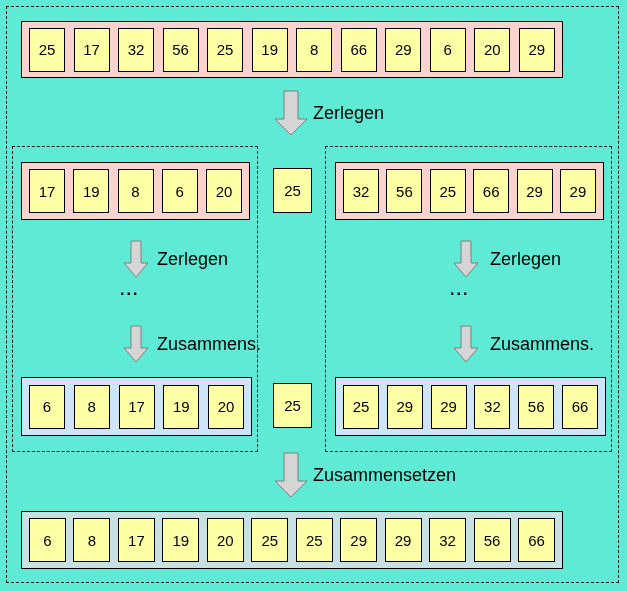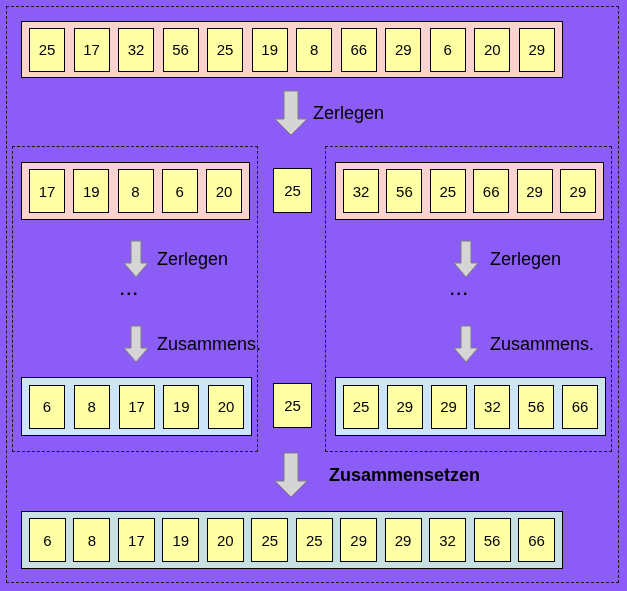--- a/index.html
+++ b/index.html
@@ -6,21 +6,21 @@
     --unsorted-bg:#fbd3ce;
     --sorted-bg:#cee5f9;
     --final-bg:#c9e0e2;
     --cell-bg:#ffffa5;
     --cell-border:#000000;
     --arrow-fill:#d5d5d5;
     --arrow-stroke:#7f7f7f;
   }
   html,body{margin:0;padding:0;background:#fff;}
   .stage{
-    position:relative;width:627px;height:591px;background:#8b5cf6;
+    position:relative;width:627px;height:591px;background:#5eead4;
     font-family:"Liberation Sans", sans-serif;color:#000;overflow:hidden;
   }
   .abs{position:absolute;box-sizing:border-box;}
   .dashed{border:1px dashed #1a1a1a;background:transparent;}
   .bar{
     display:flex;align-items:center;justify-content:space-between;
     padding:0 7px;border:1px solid #000;
   }
   .bar.unsorted{background:var(--unsorted-bg);}
   .bar.sorted{background:var(--sorted-bg);}
@@ -127,21 +127,21 @@
       <div class="cell">29</div>
       <div class="cell">29</div>
       <div class="cell">32</div>
       <div class="cell">56</div>
       <div class="cell">66</div>
     </div>
 
   <svg class="abs arrow" style="left:274px;top:452px;" width="34" height="46" viewBox="0 0 34 46">
     <polygon points="10,1 24,1 24,29 33,29 17,45 1,29 10,29"></polygon>
   </svg>
-  <div class="abs lbl" style="left:329px;top:466px;font-weight:bold;">Zusammensetzen</div>
+  <div class="abs lbl" style="left:313px;top:466px;">Zusammensetzen</div>
 
   <div class="abs bar final" style="left:21px;top:511px;width:542px;height:58px;">
       <div class="cell">6</div>
       <div class="cell">8</div>
       <div class="cell">17</div>
       <div class="cell">19</div>
       <div class="cell">20</div>
       <div class="cell">25</div>
       <div class="cell">25</div>
       <div class="cell">29</div>

